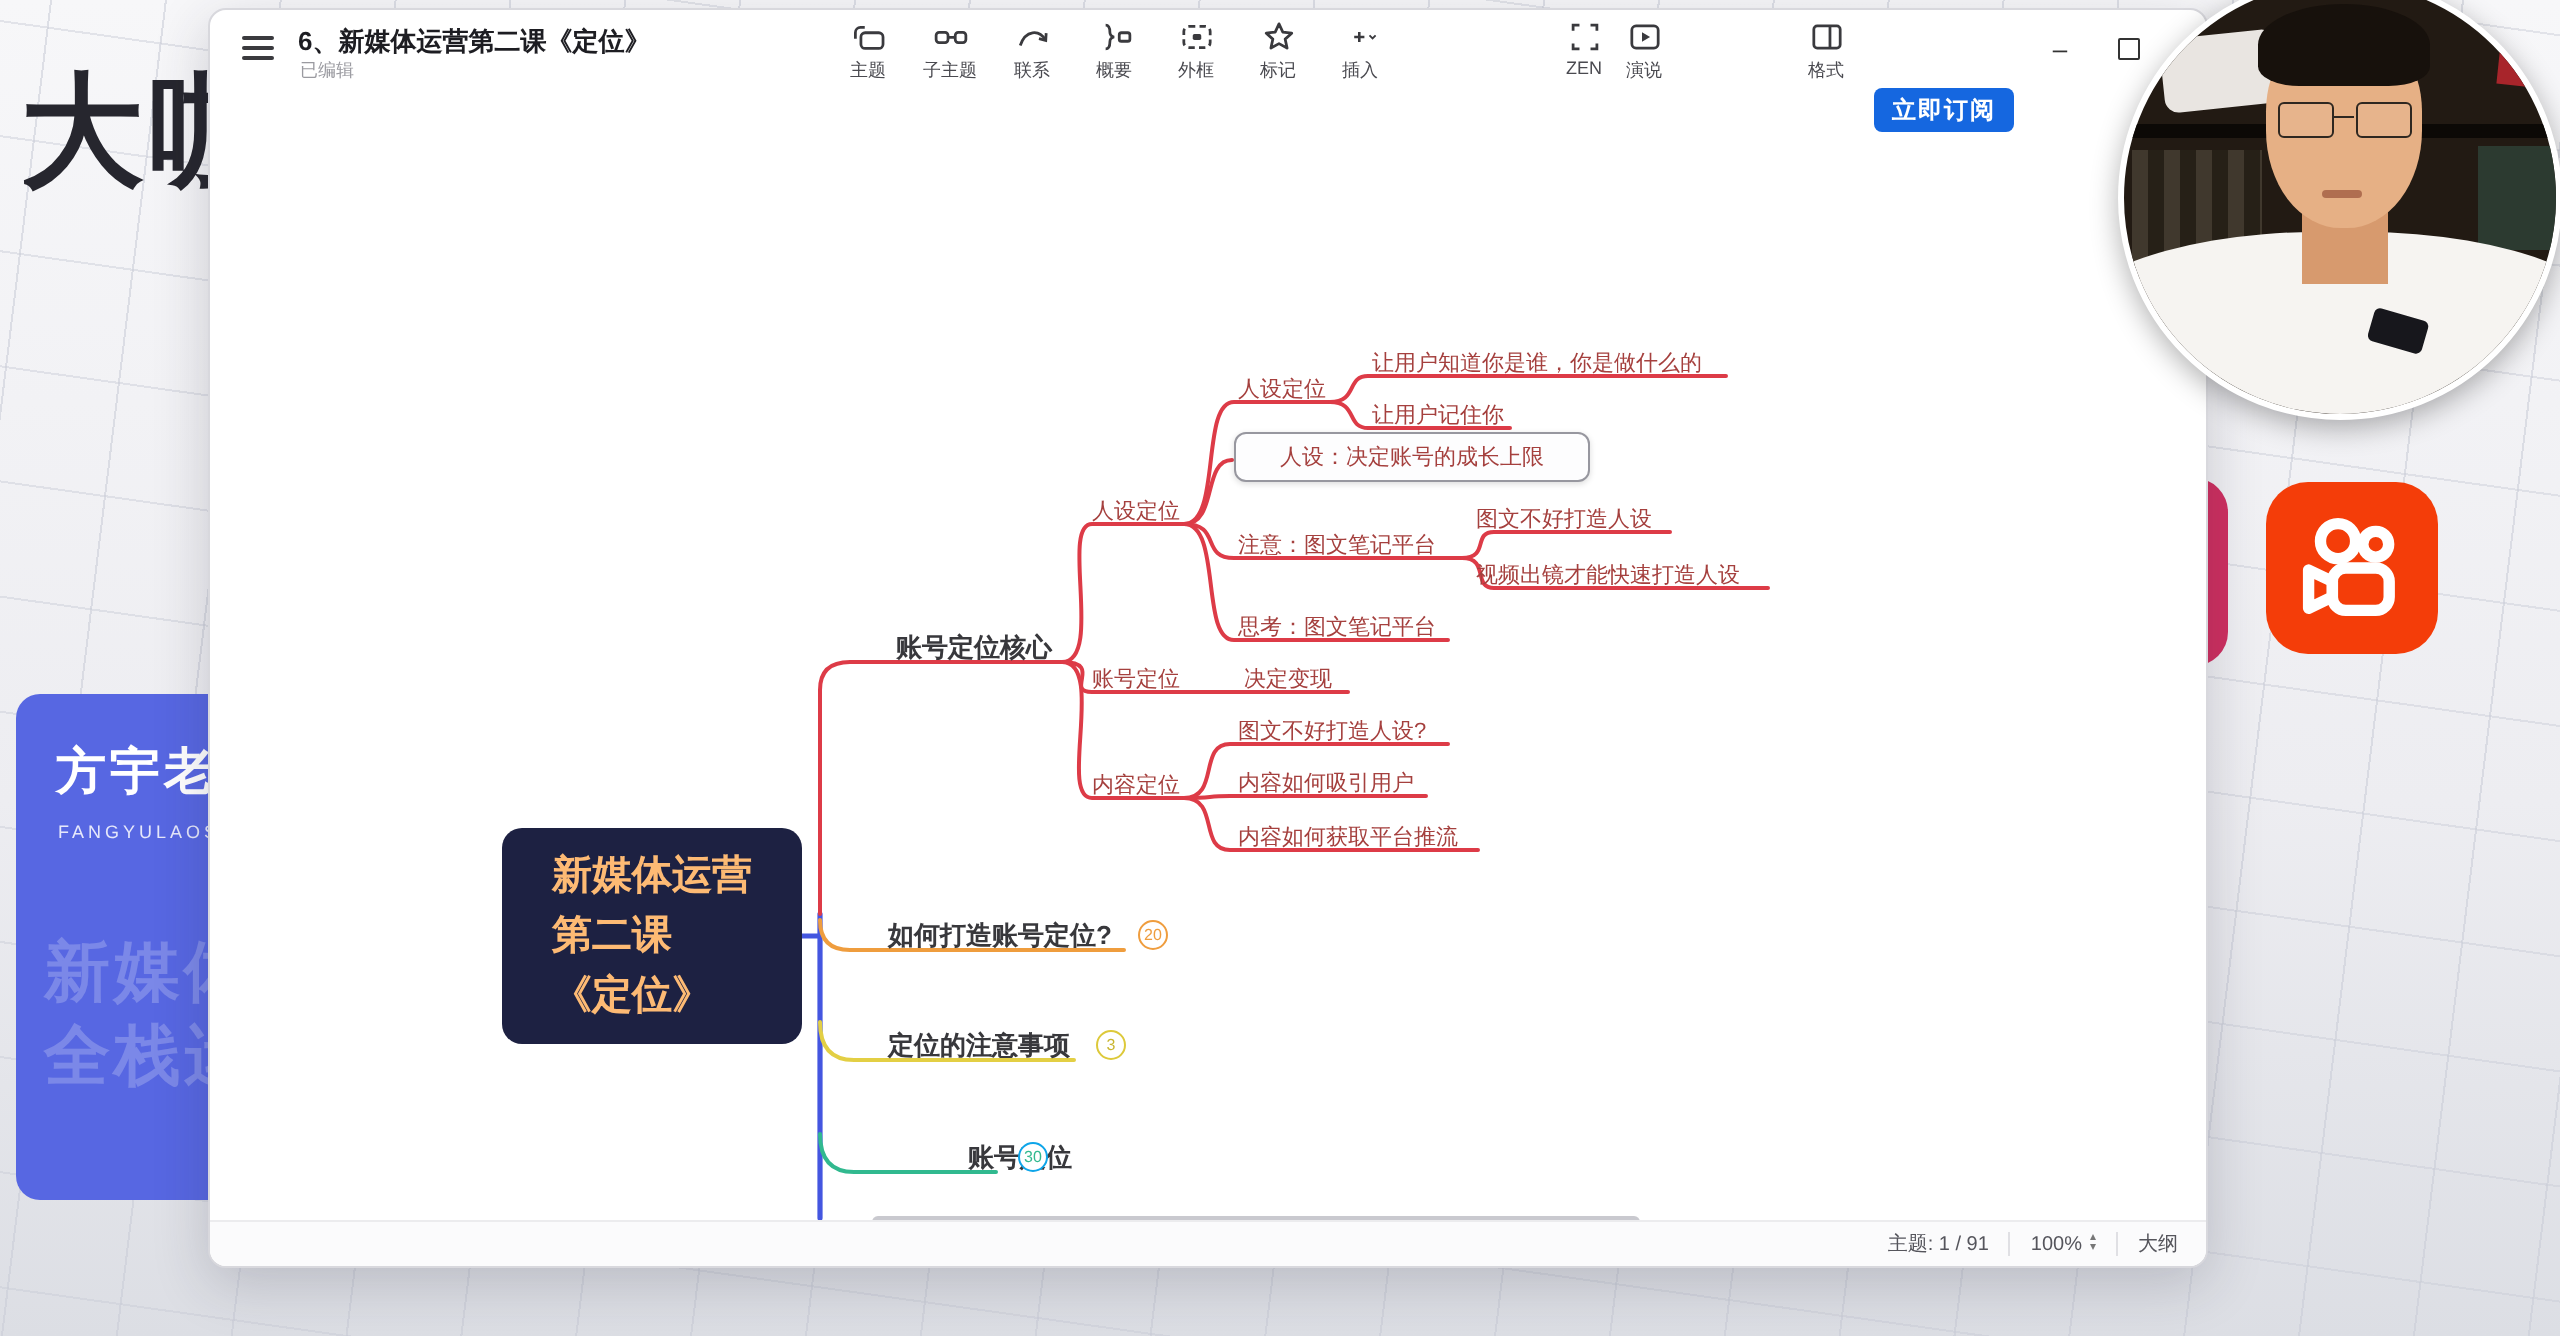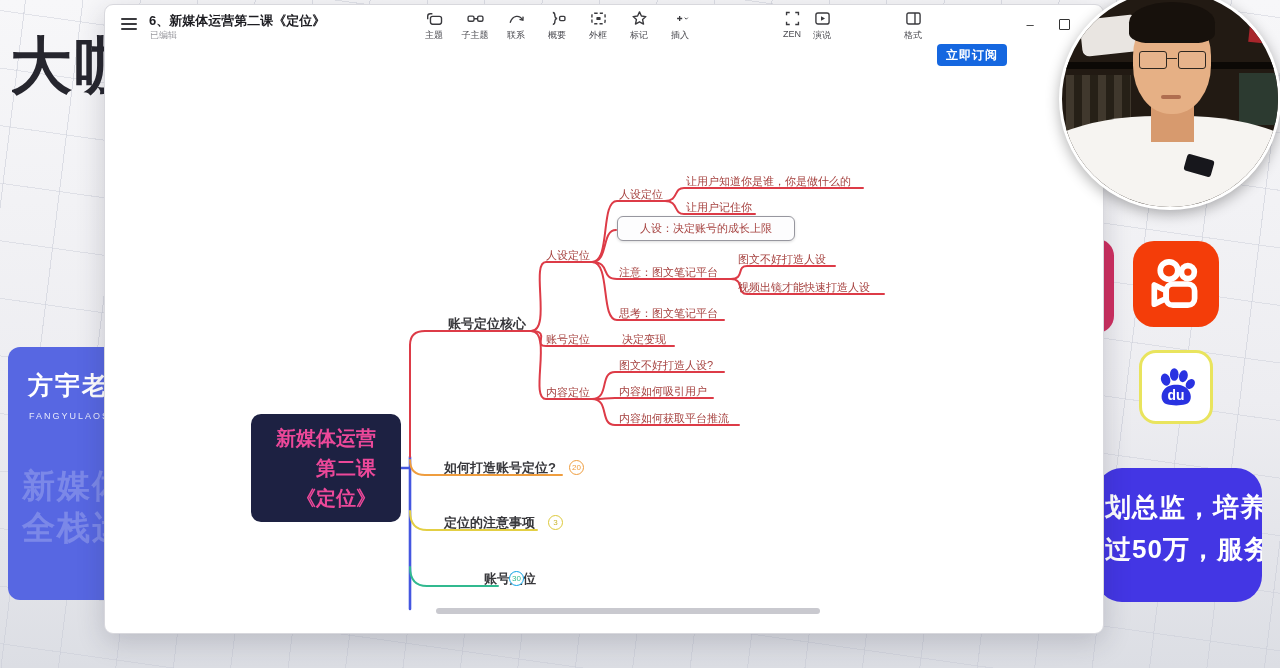--- a/index.html
+++ b/index.html
@@ -33,21 +33,21 @@
   .tb-item svg{width:17px;height:17px;}
   .tb-label{font-size:9px;color:#4a4a50;margin-top:2px;white-space:nowrap;}
   .tb-right{position:absolute;left:672px;top:5px;display:flex;gap:0;}
   .fmt{position:absolute;left:793px;top:5px;}
   .subscribe{position:absolute;left:832px;top:9px;width:70px;height:22px;background:#1567e0;color:#fff;font-size:12px;font-weight:bold;border:none;border-radius:4px;display:flex;align-items:center;justify-content:center;cursor:pointer;letter-spacing:1px;margin-top:30px;}
   .winctl{position:absolute;top:8px;width:26px;height:22px;display:flex;align-items:center;justify-content:center;font-size:13px;color:#333;cursor:pointer;}
   .ctl-min{left:912px;} .ctl-max{left:946px;} .ctl-close{left:978px;}
   .maxbox{width:9px;height:9px;border:1.2px solid #333;border-radius:1px;}
   
   .canvas-svg{position:absolute;left:0;top:0;pointer-events:none;}
-  .central{position:absolute;left:146px;top:409px;width:150px;height:108px;background:#1d2142;color:#ec4899;border-radius:10px;display:flex;align-items:center;justify-content:center;text-align:right;font-size:20px;font-weight:bold;line-height:30px;white-space:pre-line;cursor:pointer;}
+  .central{position:absolute;left:146px;top:409px;width:150px;height:108px;background:#1d2142;color:#fdba74;border-radius:10px;display:flex;align-items:center;justify-content:center;text-align:left;font-size:20px;font-weight:bold;line-height:30px;white-space:pre-line;cursor:pointer;}
   .n1{position:absolute;font-size:13px;font-weight:bold;color:#38383c;white-space:nowrap;cursor:pointer;}
   .n2{position:absolute;font-size:11px;color:#a5403e;white-space:nowrap;cursor:pointer;}
   .nbox{position:absolute;left:512px;top:211px;padding:4px 22px;border:1px solid #97979f;border-radius:6px;background:#fdfdfe;font-size:11px;color:#a5403e;white-space:nowrap;box-shadow:0 1px 3px rgba(0,0,0,.14);cursor:pointer;}
   .badge{position:absolute;width:15px;height:15px;border-radius:50%;background:#fff;font-size:8px;display:flex;align-items:center;justify-content:center;box-sizing:border-box;cursor:pointer;}
   .badge.or{border:1px solid #ef9d3e;color:#ef9d3e;}
   .badge.ye{border:1px solid #ddc93a;color:#c9b52e;}
   .badge.te{border:1px solid #0ea5e9;color:#31b98f;}
   .hscroll{position:absolute;left:331px;top:603px;width:384px;height:6px;background:#c9c9cf;border-radius:3px;cursor:pointer;}
   .statusbar{position:absolute;left:0;right:0;bottom:0;height:22px;border-top:1px solid #ececee;background:#fbfbfc;display:flex;align-items:center;justify-content:flex-end;gap:10px;padding-right:14px;font-size:10px;color:#55555c;}
   .sb-sep{width:1px;height:12px;background:#e0e0e4;}
@@ -93,37 +93,21 @@
 
   <div class="ks-icon">
     <svg viewBox="0 0 24 24" width="62" height="62" fill="none" stroke="#fff" stroke-width="2.2" stroke-linejoin="round">
       <circle cx="9.3" cy="6.8" r="3.4"></circle>
       <circle cx="16.6" cy="7.4" r="2.5"></circle>
       <rect x="8.2" y="12" width="11" height="8.2" rx="2.6"></rect>
       <path d="M8.2 14.6 L3.6 12.4 V19.8 L8.2 17.6 Z"></path>
     </svg>
   </div>
 
-  <div class="bd-icon">
-    <svg viewBox="0 0 24 24" width="52" height="52">
-      <g fill="#2932e1">
-        <ellipse cx="7.2" cy="8.6" rx="2.1" ry="2.9" transform="rotate(-18 7.2 8.6)"></ellipse>
-        <ellipse cx="11.2" cy="6.2" rx="2" ry="2.9"></ellipse>
-        <ellipse cx="15.4" cy="7" rx="2" ry="2.8" transform="rotate(14 15.4 7)"></ellipse>
-        <ellipse cx="18.6" cy="10.6" rx="1.9" ry="2.5" transform="rotate(38 18.6 10.6)"></ellipse>
-        <path d="M6.2 13.6 C7.6 11.6 9.6 11 12 11 C14.6 11 16.6 11.8 18 13.8 C19.4 15.8 19.2 19.2 16.4 20 C13.8 20.7 10.4 20.7 7.8 20 C5 19.2 4.8 15.6 6.2 13.6 Z"></path>
-      </g>
-      <text x="12" y="18.2" text-anchor="middle" font-size="6.4" font-weight="bold" fill="#fff">du</text>
-    </svg>
-  </div>
-
-  <div class="right-card">
-    <div class="rc-line rc1">划总监，培养</div>
-    <div class="rc-line rc2">过50万，服务</div>
-  </div>
+
 
   <div class="window">
 
     <div class="hamburger">
         <i></i>
         <i></i>
         <i></i>
       </div>
     <div class="wtitle">6、新媒体运营第二课《定位》</div>
     <div class="wsub">已编辑</div>
@@ -268,20 +252,33 @@
     <div class="n2" style="left:514px;top:353px;">图文不好打造人设?</div>
     <div class="n2" style="left:514px;top:379px;">内容如何吸引用户</div>
     <div class="n2" style="left:514px;top:406px;">内容如何获取平台推流</div>
 
     <div class="badge or" style="left:464px;top:455px;">20</div>
     <div class="badge ye" style="left:443px;top:510px;">3</div>
     <div class="badge te" style="left:404px;top:566px;">30</div>
 
     <div class="hscroll"></div>
 
+    <div class="statusbar">
+      <span>主题: 1 / 91</span>
+      <span class="sb-sep"></span>
+      <span class="zoomer">
+        <span>100%</span>
+        <span class="chev">
+            <span>▴</span>
+            <span>▾</span>
+          </span>
+      </span>
+      <span class="sb-sep"></span>
+      <span>大纲</span>
+    </div>
   </div>
 
   <div class="webcam">
     <div class="shelf1"></div>
     <div class="whitebox"></div>
     <div class="redbook"></div>
     <div class="booksL"></div>
     <div class="booksR"></div>
     <div class="shirt"></div>
     <div class="neck"></div>

